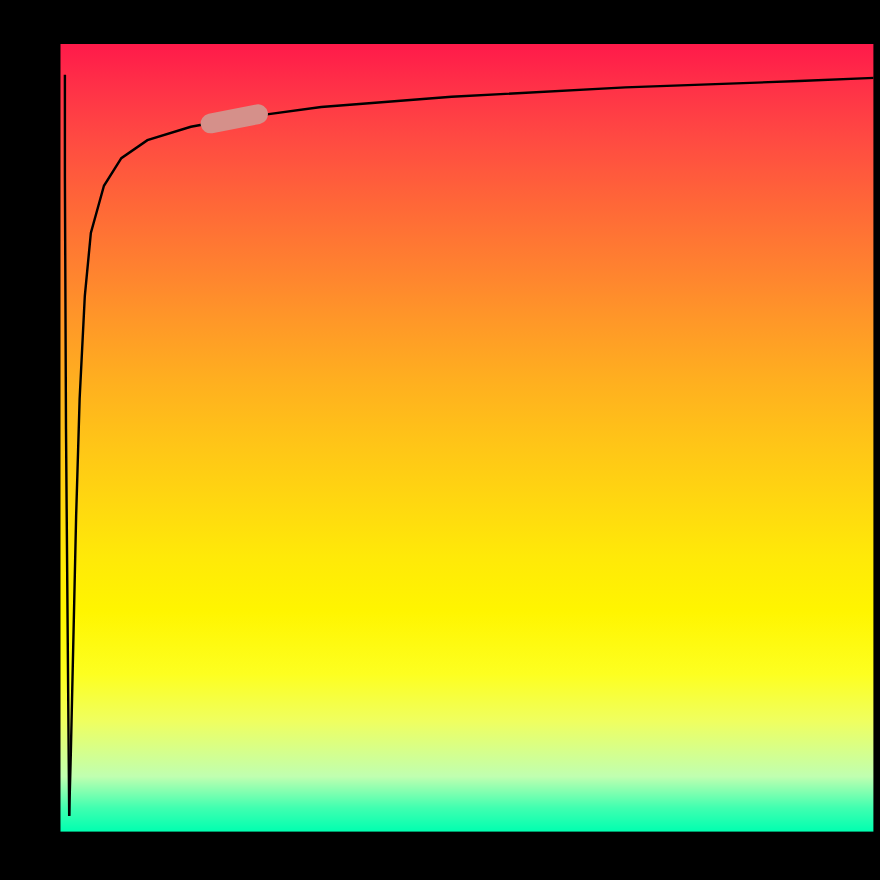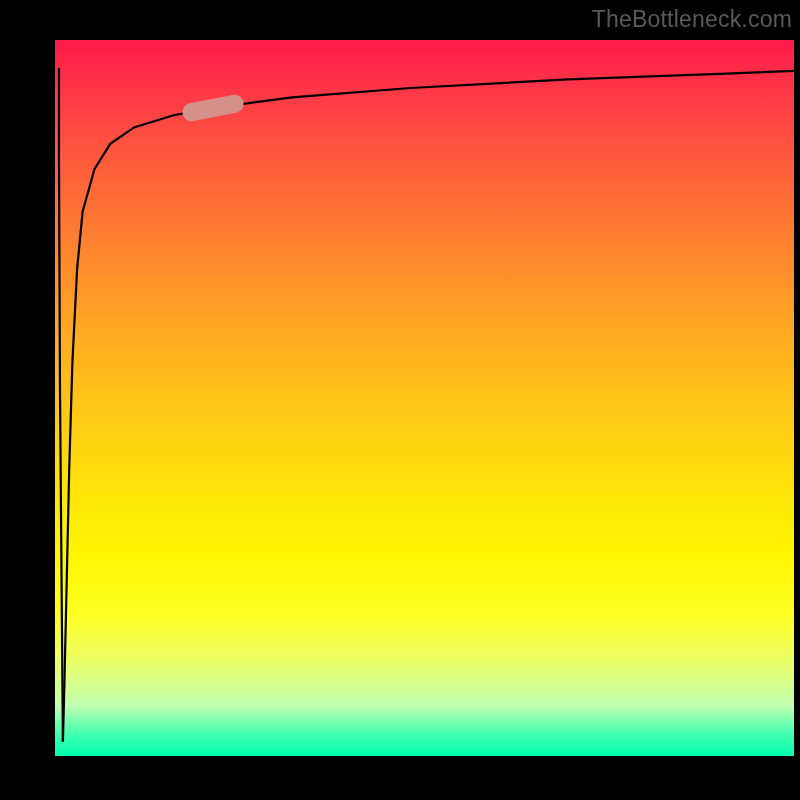--- a/index.html
+++ b/index.html
@@ -102,14 +102,13 @@
     <path class="curve-path-thin" d="M 4.0 28.0
              L 4.0 120
              L 5.0 350
              L 7.9 701.7"></path>
 
     <g class="marker" transform="translate(158,68) rotate(-11)">
       <rect x="-31" y="-9" rx="9" ry="9" width="62" height="18"></rect>
     </g>
   </svg>
 
-  <div class="watermark">TheBottleneck.com</div>
 </div>
 
 </body></html>

